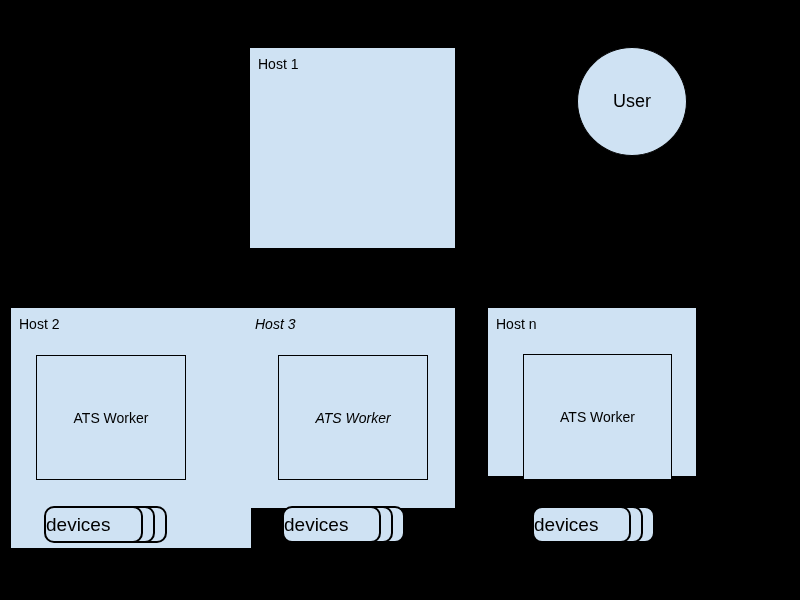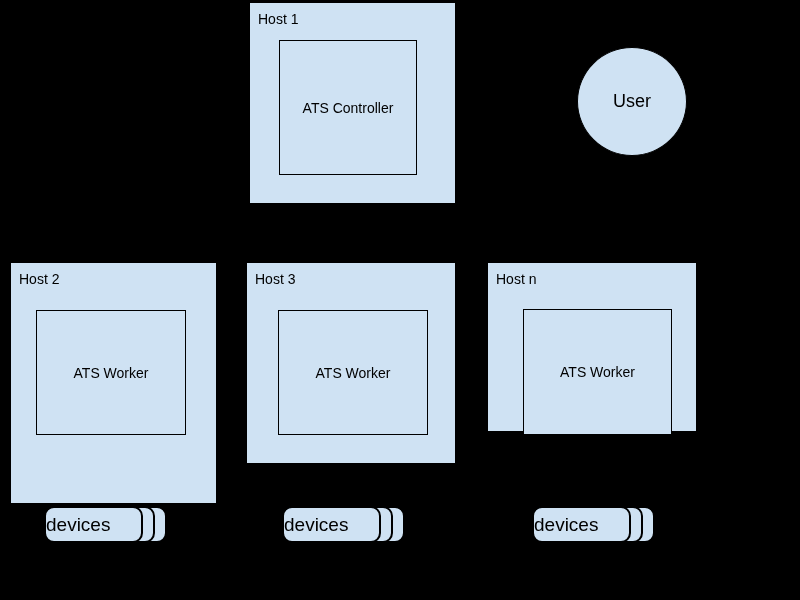--- a/index.html
+++ b/index.html
@@ -17,20 +17,21 @@
   .canvas {
     position: relative;
     width: 800px;
     height: 600px;
     background: var(--bg);
     overflow: hidden;
   }
   .host {
     position: absolute;
     background: var(--node-fill);
+    margin-top: 45px;
   }
   .host-label {
     position: absolute;
     left: 8px;
     top: 8px;
     font-size: 14px;
     line-height: 16px;
     color: var(--text);
     white-space: nowrap;
   }
@@ -62,23 +63,23 @@
     text-align: right;
   }
   .user-label {
     font-size: 18px;
     color: var(--text);
   }
   
   .host-1 { left: 250px; top: 3px; width: 205px; height: 200px; }
   .host-1 .component-box { left: 29px; top: 37px; width: 136px; height: 133px; }
   
-  .host-2 { left: 11px;  top: 263px; width: 205px; height: 240px; }
+  .host-2 { left: 11px;  top: 263px; width: 205px; height: 240px; padding-left: 35px; }
   .host-2 .component-box { left: 25px; top: 47px; width: 148px; height: 123px; }
-  .host-3 { left: 247px; top: 263px; width: 208px; height: 200px; }
+  .host-3 { left: 247px; top: 263px; width: 208px; height: 200px; font-style: italic; }
   .host-3 .component-box { left: 31px; top: 47px; width: 148px; height: 123px; }
   .host-n { left: 488px; top: 263px; width: 208px; height: 168px; }
   .host-n .component-box { left: 35px; top: 46px; width: 147px; height: 124px; }
   
   .devices-stack {
     position: absolute;
     top: 506px;
     width: 127px;
     height: 41px;
   }
@@ -108,23 +109,20 @@
     white-space: nowrap;
   }
 </style>
 </head>
 <body>
 
 <div class="canvas">
 
   <div class="host host-1">
     <div class="host-label">Host 1</div>
-    <div class="component-box">
-      <span class="component-label">ATS Controller</span>
-    </div>
   </div>
 
   <div class="user-circle">
     <span class="user-label">User</span>
   </div>
 
   <div class="host host-2">
     <div class="host-label">Host 2</div>
     <div class="component-box">
       <span class="component-label">ATS Worker</span>

